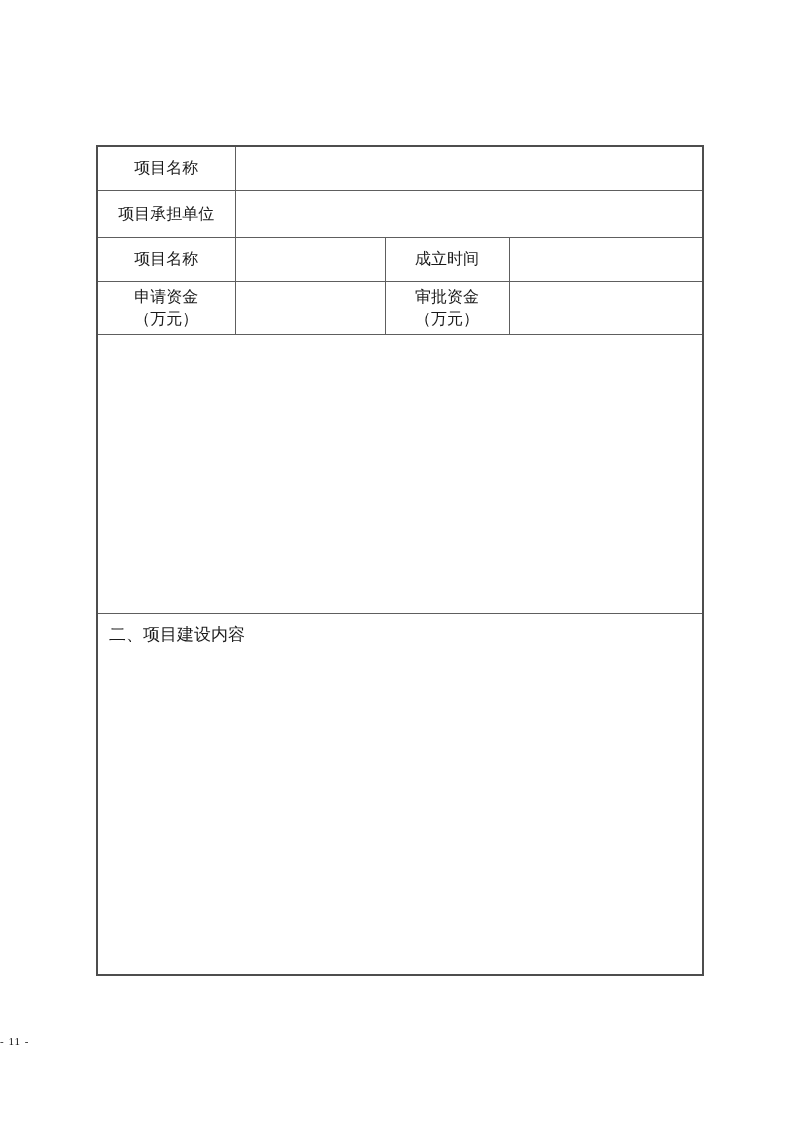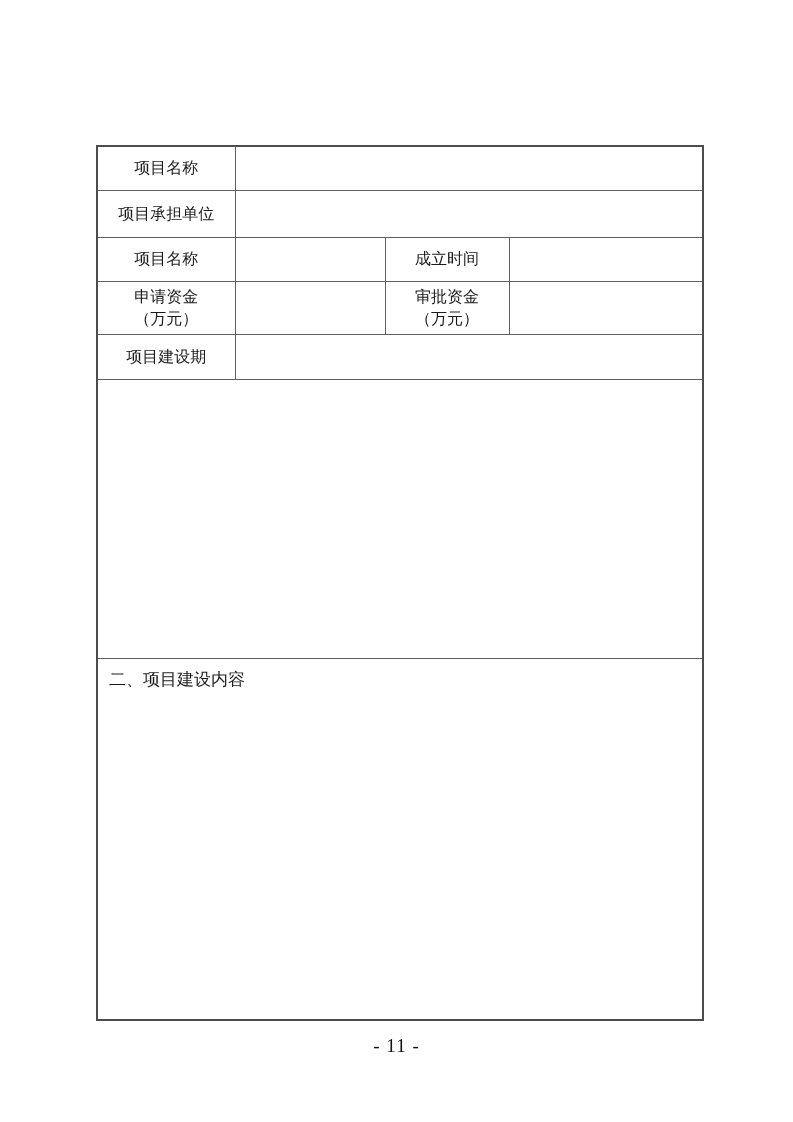--- a/index.html
+++ b/index.html
@@ -66,22 +66,21 @@
     font-size: 14px;
   }
   .section-content {
     min-height: 120px;
   }
   .page-num {
     position: absolute;
     top: 1023px;
     left: 0;
     width: 100%;
-    text-align: center;
-    font-size: 19px;
+    font-size: 11px;
     letter-spacing: 1px;
     color: #111111;
   }
 </style>
 </head>
 <body>
 
 <div class="page">
 
   <table class="form">
@@ -107,24 +106,20 @@
         <td class="value"></td>
       </tr>
       <tr class="r5">
         <td class="label">申请资金
 （万元）</td>
         <td class="value"></td>
         <td class="label">审批资金
 （万元）</td>
         <td class="value"></td>
       </tr>
-      <tr class="r6">
-        <td class="label">项目建设期</td>
-        <td class="value" colspan="3"></td>
-      </tr>
       <tr class="s1">
         <td class="section" colspan="4">
           <div class="section-content"></div>
         </td>
       </tr>
       <tr class="s2">
         <td class="section" colspan="4">
           <div class="section-head tight">
             <span class="sec-title">二、项目建设内容</span><span class="sec-note"></span>
           </div>

